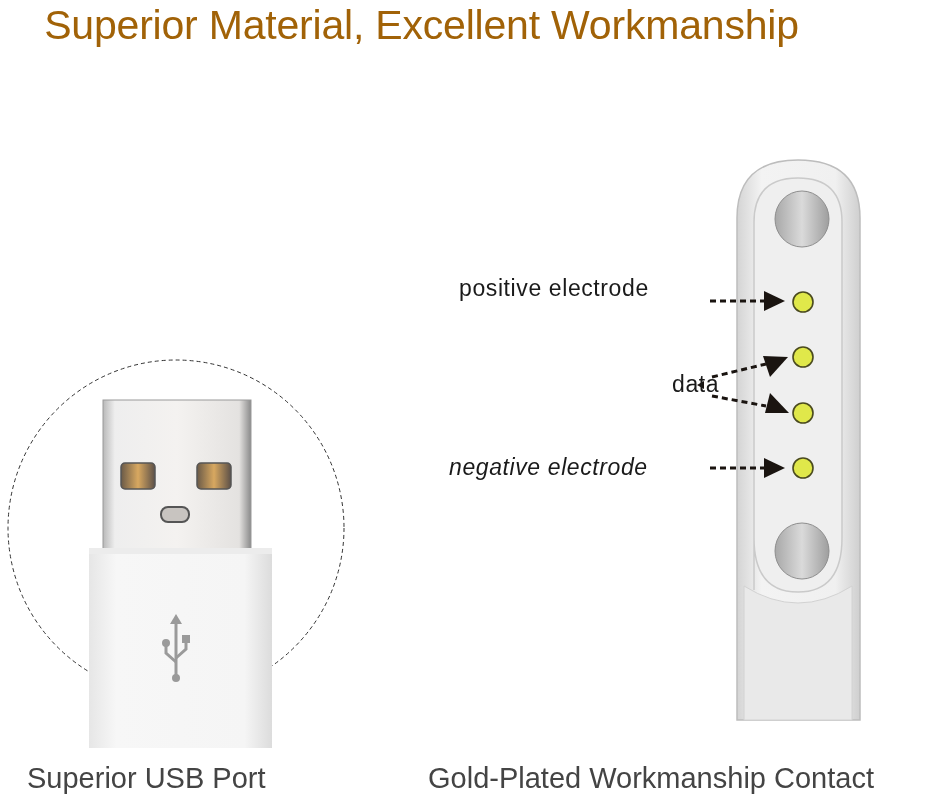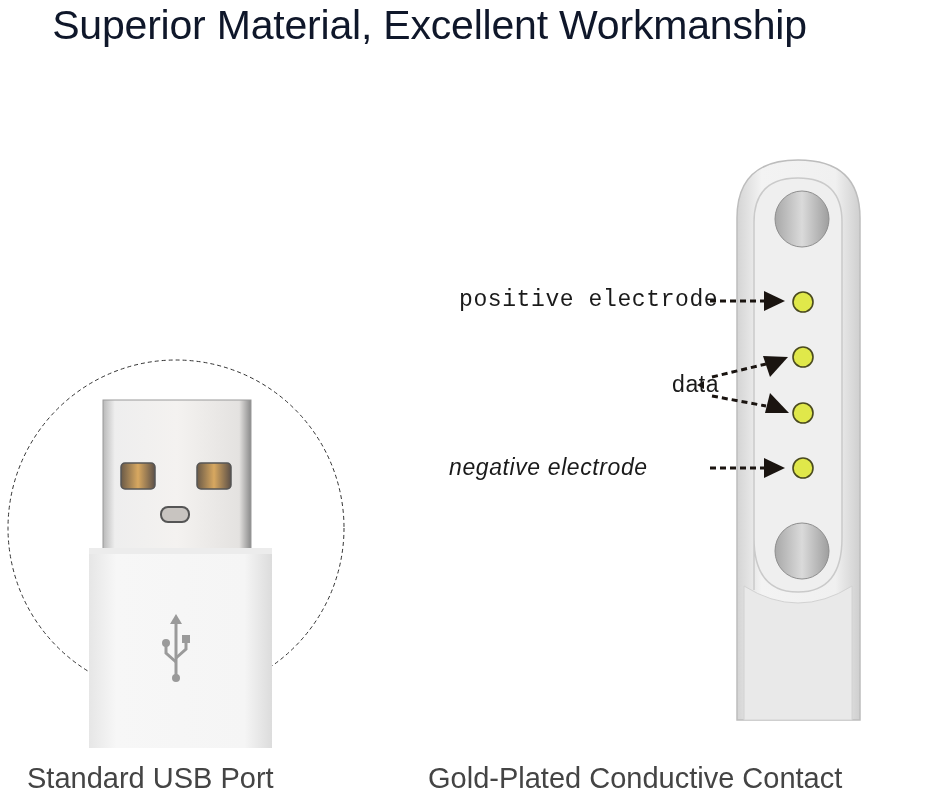--- a/index.html
+++ b/index.html
@@ -1,17 +1,17 @@
 <!DOCTYPE html>
 <html><head>
 <meta charset="utf-8">
 <style>
   html, body { margin: 0; padding: 0; background: #ffffff; }
   body { width: 941px; height: 800px; position: relative; overflow: hidden; font-family: "Liberation Sans", sans-serif; }
-  .title { position: absolute; left: 12px; top: 0; width: 835px; text-align: center; font-size: 41px; color: #0f172a; line-height: 50px; letter-spacing: -0.2px; }
+  .title { position: absolute; left: 4px; top: 0; width: 835px; text-align: center; font-size: 41px; color: #a16207; line-height: 50px; letter-spacing: -0.2px; }
   .caption { position: absolute; top: 762px; font-size: 29px; color: #444; }
   .cap-left { left: 27px; }
   .cap-right { left: 428px; }
   .label { position: absolute; font-size: 23px; color: #1a1a1a; letter-spacing: 0.6px; }
   svg { position: absolute; left: 0; top: 0; }
 </style>
 </head>
 <body>
 
 <div class="title">Superior Material, Excellent Workmanship</div>
@@ -100,18 +100,18 @@
     <line x1="712" y1="396" x2="766" y2="406" stroke-dasharray="6,4"></line>
     <polygon points="770,393 789,413 765,413" stroke="none"></polygon>
 
     <polygon points="697,385 704,381 704,389" stroke="none"></polygon>
 
     <line x1="710" y1="468" x2="764" y2="468" stroke-dasharray="6,4"></line>
     <polygon points="764,458 785,468 764,478" stroke="none"></polygon>
   </g>
 </svg>
 
-<div class="label" style="left:459px; top:287px;font-family:Liberation Mono, monospace;">positive electrode</div>
+<div class="label" style="left:459px; top:275px;">positive electrode</div>
 <div class="label" style="left:672px; top:371px;">data</div>
 <div class="label" style="left:449px; top:454px;font-style:italic;">negative electrode</div>
 
-<div class="caption cap-left">Standard USB Port</div>
-<div class="caption cap-right">Gold-Plated Conductive Contact</div>
+<div class="caption cap-left">Superior USB Port</div>
+<div class="caption cap-right">Gold-Plated Workmanship Contact</div>
 
 </body></html>

